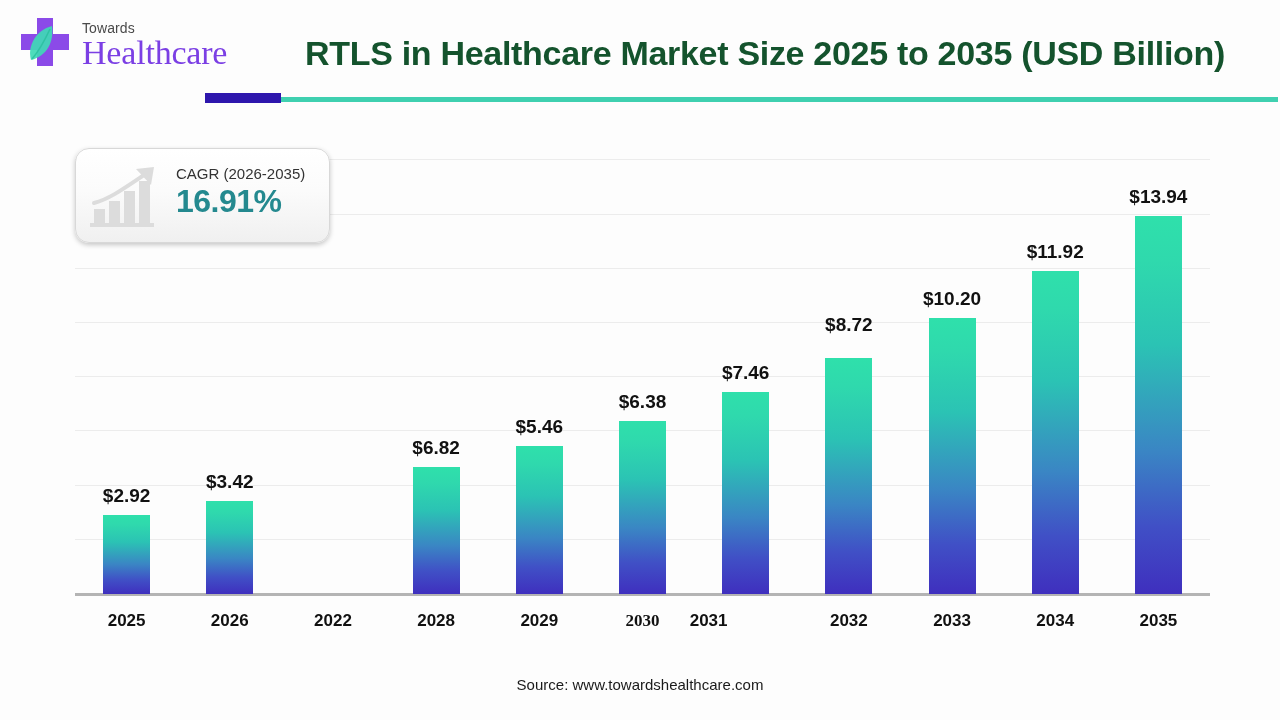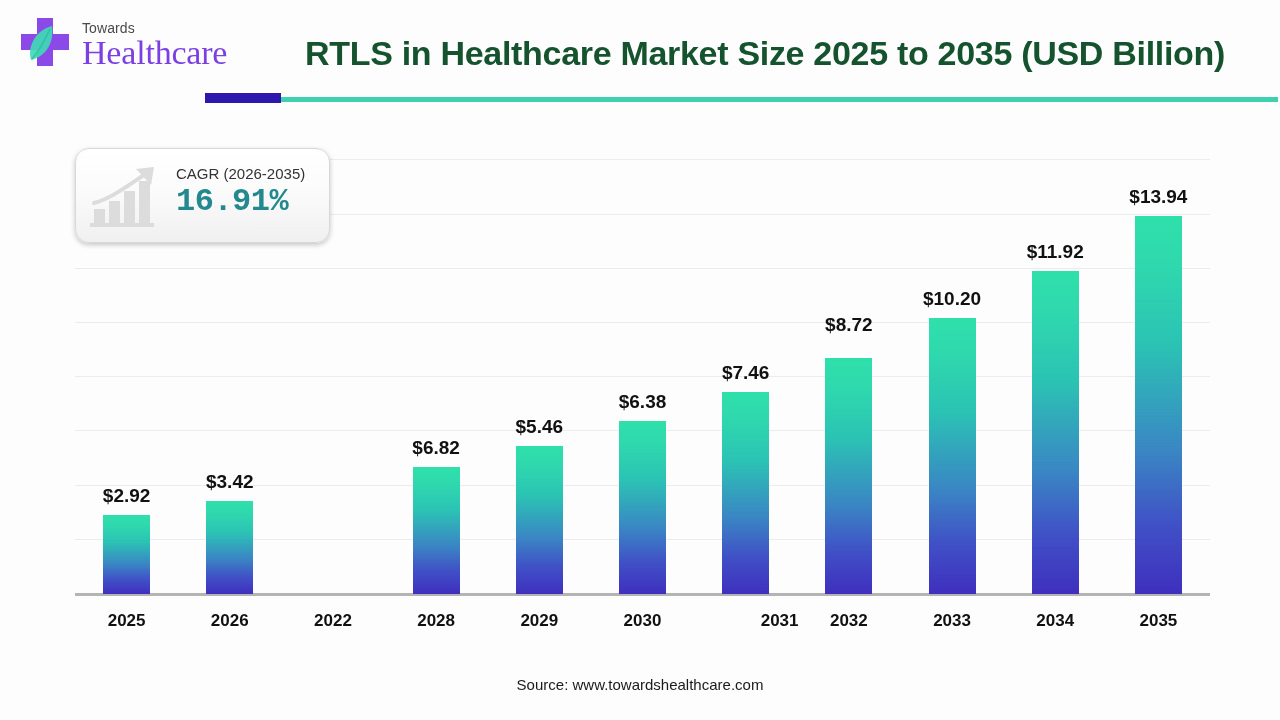--- a/index.html
+++ b/index.html
@@ -185,21 +185,21 @@
     top: 16px;
   }
   .cagr-period {
     font-family: "Liberation Sans", sans-serif;
     font-size: 15px;
     color: #333333;
     display: block;
     white-space: nowrap;
   }
   .cagr-value {
-    font-family: Liberation Mono, monospace;
+    font-family: Liberation Sans, sans-serif;
     font-size: 32px;
     font-weight: bold;
     color: #24898f;
     display: block;
     margin-top: 1px;
     letter-spacing: -0.5px;
   }
 
   
   .source {
@@ -291,22 +291,22 @@
         <div class="bar" title="2035: $13.94" style="height: 377.774px; width: 47px; left: 28.0909px;"></div>
         <div class="bar-label" style="width: 103.182px; bottom: 385.774px;">$13.94</div>
       </div>
     </div>
   <div id="ticks">
       <div class="tick-label" style="left: 75px; width: 103.182px;">2025</div>
       <div class="tick-label" style="left: 178.182px; width: 103.182px;">2026</div>
       <div class="tick-label" style="left: 281.364px; width: 103.182px;">2022</div>
       <div class="tick-label" style="left: 384.545px; width: 103.182px;">2028</div>
       <div class="tick-label" style="left: 487.727px; width: 103.182px;">2029</div>
-      <div class="tick-label" style="left: 590.909px; width: 103.182px;">2030</div>
-      <div class="tick-label" style="left: 728px; width: 103.182px;">2031</div>
+      <div class="tick-label" style="left: 590.909px; width: 103.182px; font-family: Liberation Serif, serif;">2030</div>
+      <div class="tick-label" style="left: 657px; width: 103.182px;">2031</div>
       <div class="tick-label" style="left: 797.273px; width: 103.182px;">2032</div>
       <div class="tick-label" style="left: 900.455px; width: 103.182px;">2033</div>
       <div class="tick-label" style="left: 1003.64px; width: 103.182px;">2034</div>
       <div class="tick-label" style="left: 1106.82px; width: 103.182px;">2035</div>
     </div>
 </div>
 
 <div class="cagr-box">
   <div class="cagr-icon">
     <svg width="82" height="66" viewBox="0 0 82 66" aria-hidden="true">

